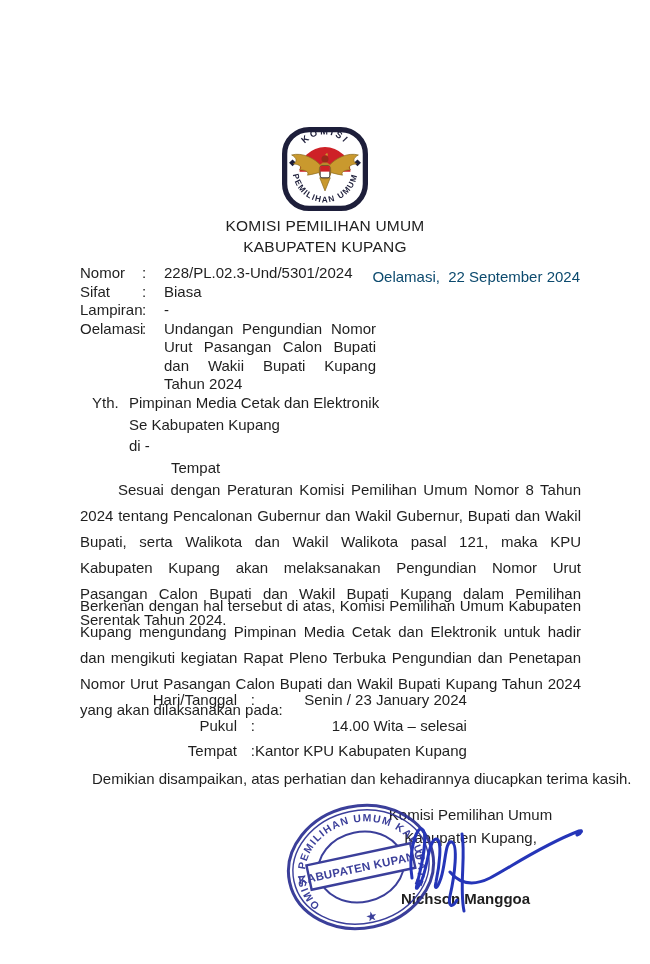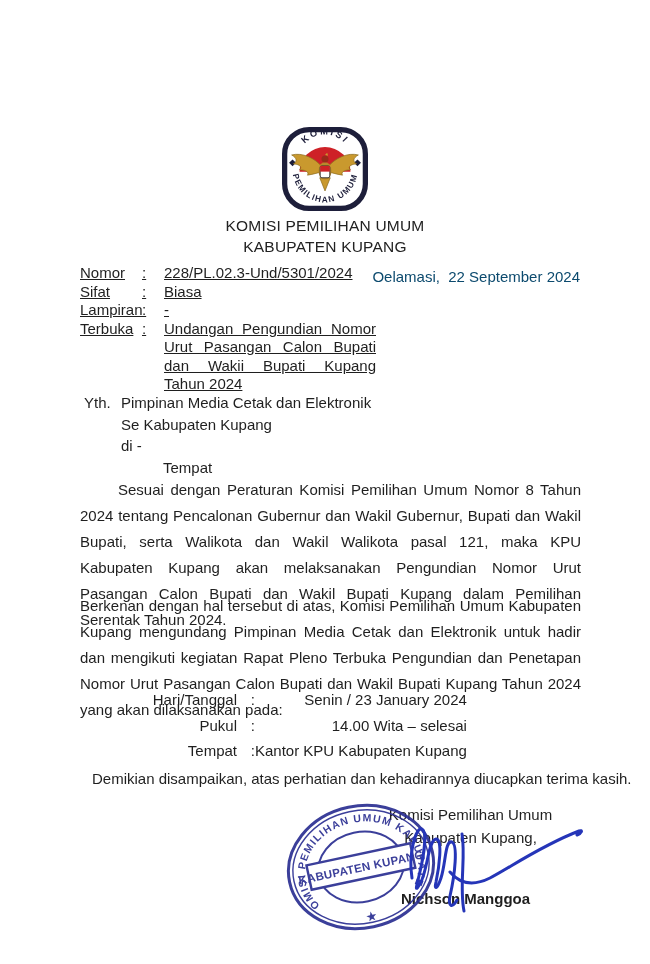--- a/index.html
+++ b/index.html
@@ -7,25 +7,25 @@
     position:relative; width:650px; height:964px; background:#fff;
     font-family:"Liberation Sans", sans-serif; color:#1f1f1f; font-size:15px;
     overflow:hidden;
   }
   
   .letterhead{position:absolute; top:126px; left:0; width:100%; text-align:center;}
   .kpu-logo{width:88px; height:86px; display:inline-block;}
   .org-line{font-size:15.5px; line-height:21px; letter-spacing:0.2px; color:#222;}
   
   .meta{position:absolute; top:264px; left:80px; right:70px;}
-  .mrow{display:grid; grid-template-columns:62px 22px 212px; line-height:18.5px;text-decoration:underline;}
+  .mrow{display:grid; grid-template-columns:62px 22px 212px; line-height:18.5px;}
   .mvalue{text-align:justify;}
   .dateline{position:absolute; top:4px; right:0; white-space:pre; color:#0c4a6e;}
   
-  .addressee{position:absolute; top:392px; left:84px; line-height:21.5px; display:flex;}
+  .addressee{position:absolute; top:392px; left:92px; line-height:21.5px; display:flex;}
   .yth{width:37px;}
   .addr-place{margin-left:42px;}
   
   .para{position:absolute; left:80px; width:501px; margin:0; text-align:justify; line-height:26px;}
   .para-1{top:477px; text-indent:38px;}
   .para-2{top:593px;}
   
   .event{position:absolute; top:687px; left:105px;}
   .erow{display:grid; grid-template-columns:132px 18px auto; line-height:25.5px;text-align:right;}
   
@@ -83,21 +83,21 @@
       <span class="mlabel">Sifat</span>
       <span class="mcolon">:</span>
       <span class="mvalue">Biasa</span>
     </div>
     <div class="mrow">
       <span class="mlabel">Lampiran</span>
       <span class="mcolon">:</span>
       <span class="mvalue">-</span>
     </div>
     <div class="mrow">
-      <span class="mlabel">Terbuka</span>
+      <span class="mlabel">Oelamasi</span>
       <span class="mcolon">:</span>
       <span class="mvalue">Undangan Pengundian Nomor Urut Pasangan Calon Bupati dan Wakii Bupati Kupang Tahun 2024</span>
     </div>
     <div class="dateline">Oelamasi,  22 September 2024</div>
   </div>
 
   <div class="addressee">
     <span class="yth">Yth.</span>
     <div class="addr-lines">
       <div>Pimpinan Media Cetak dan Elektronik</div>

